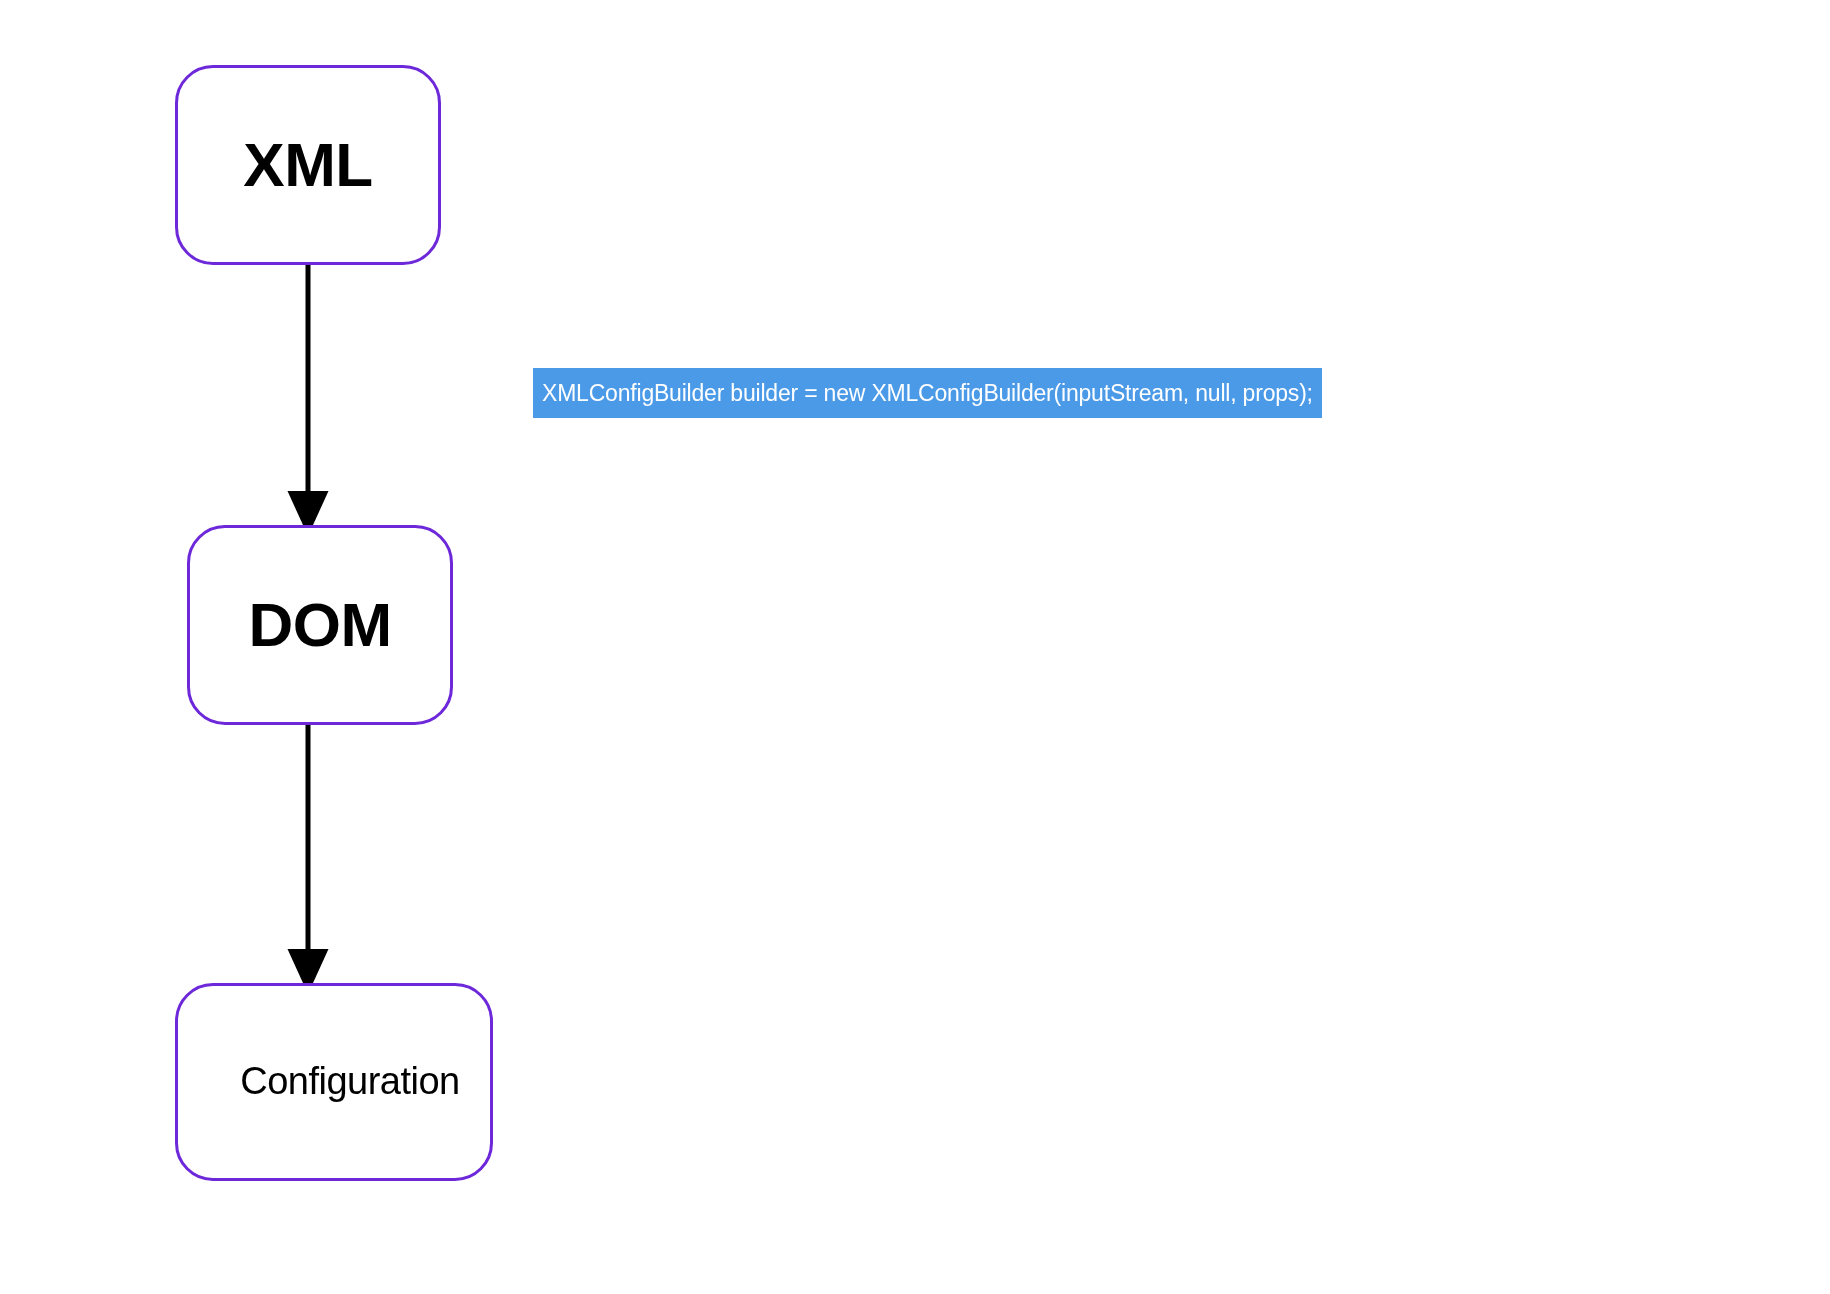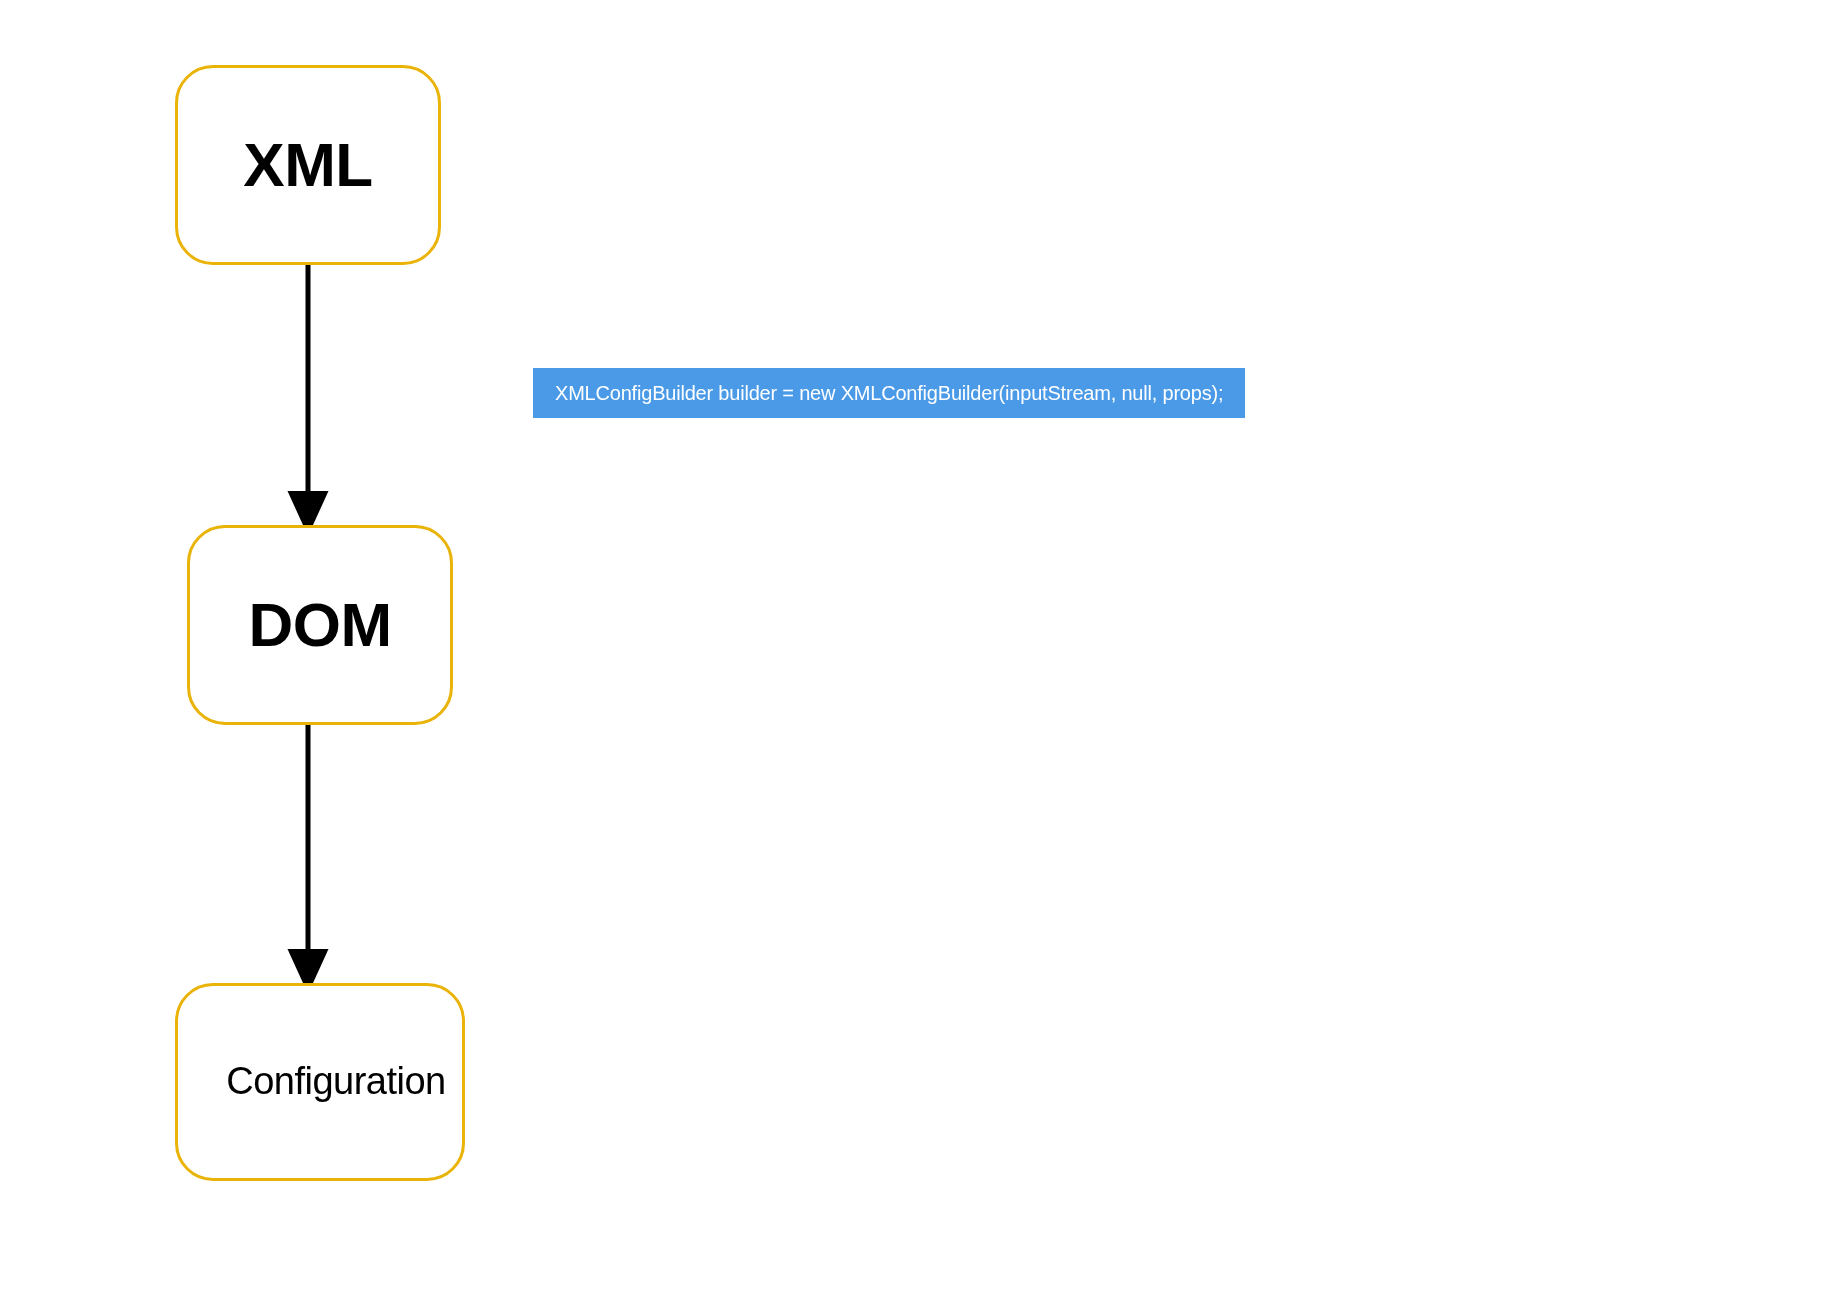--- a/index.html
+++ b/index.html
@@ -19,21 +19,21 @@
     width: 1830px;
     height: 1294px;
     background: #ffffff;
   }
 
   
   .node-box {
     position: absolute;
     box-sizing: border-box;
     background: #ffffff;
-    border: 3px solid #eab308;
+    border: 3px solid #6d28d9;
     border-radius: 38px;
     display: flex;
     align-items: center;
     justify-content: center;
   }
   .node-label {
     color: #000000;
     text-align: center;
     line-height: 1.05;
     letter-spacing: -0.5px;
@@ -43,41 +43,41 @@
     font-size: 62px;
     font-weight: 700;
   }
   .node-label.size-small {
     font-size: 38px;
     font-weight: 400;
   }
 
   #node-xml   { left: 175px; top: 65px;  width: 266px; height: 200px; }
   #node-dom   { left: 175px; top: 525px; width: 266px; height: 200px; margin-left: 12px; }
-  #node-config{ left: 175px; top: 983px; width: 290px; height: 198px; padding-left: 32px; }
+  #node-config{ left: 175px; top: 983px; width: 318px; height: 198px; padding-left: 32px; }
 
   
   .connector {
     position: absolute;
     left: 0;
     top: 0;
     overflow: visible;
   }
 
   
   .code-label {
     position: absolute;
     box-sizing: border-box;
     background: #4a9ae8;
     color: #ffffff;
-    font-size: 20px;
+    font-size: 23px;
     font-weight: 400;
     line-height: 50px;
     height: 50px;
-    padding: 0 22px;
+    padding: 0 9px;
     white-space: nowrap;
     letter-spacing: -0.2px;
   }
   #code-label-0 { left: 533px; top: 368px; }
   #code-label-1 { left: 545px; top: 828px; }
 </style>
 </head>
 <body>
 
 <div id="diagram-canvas">

